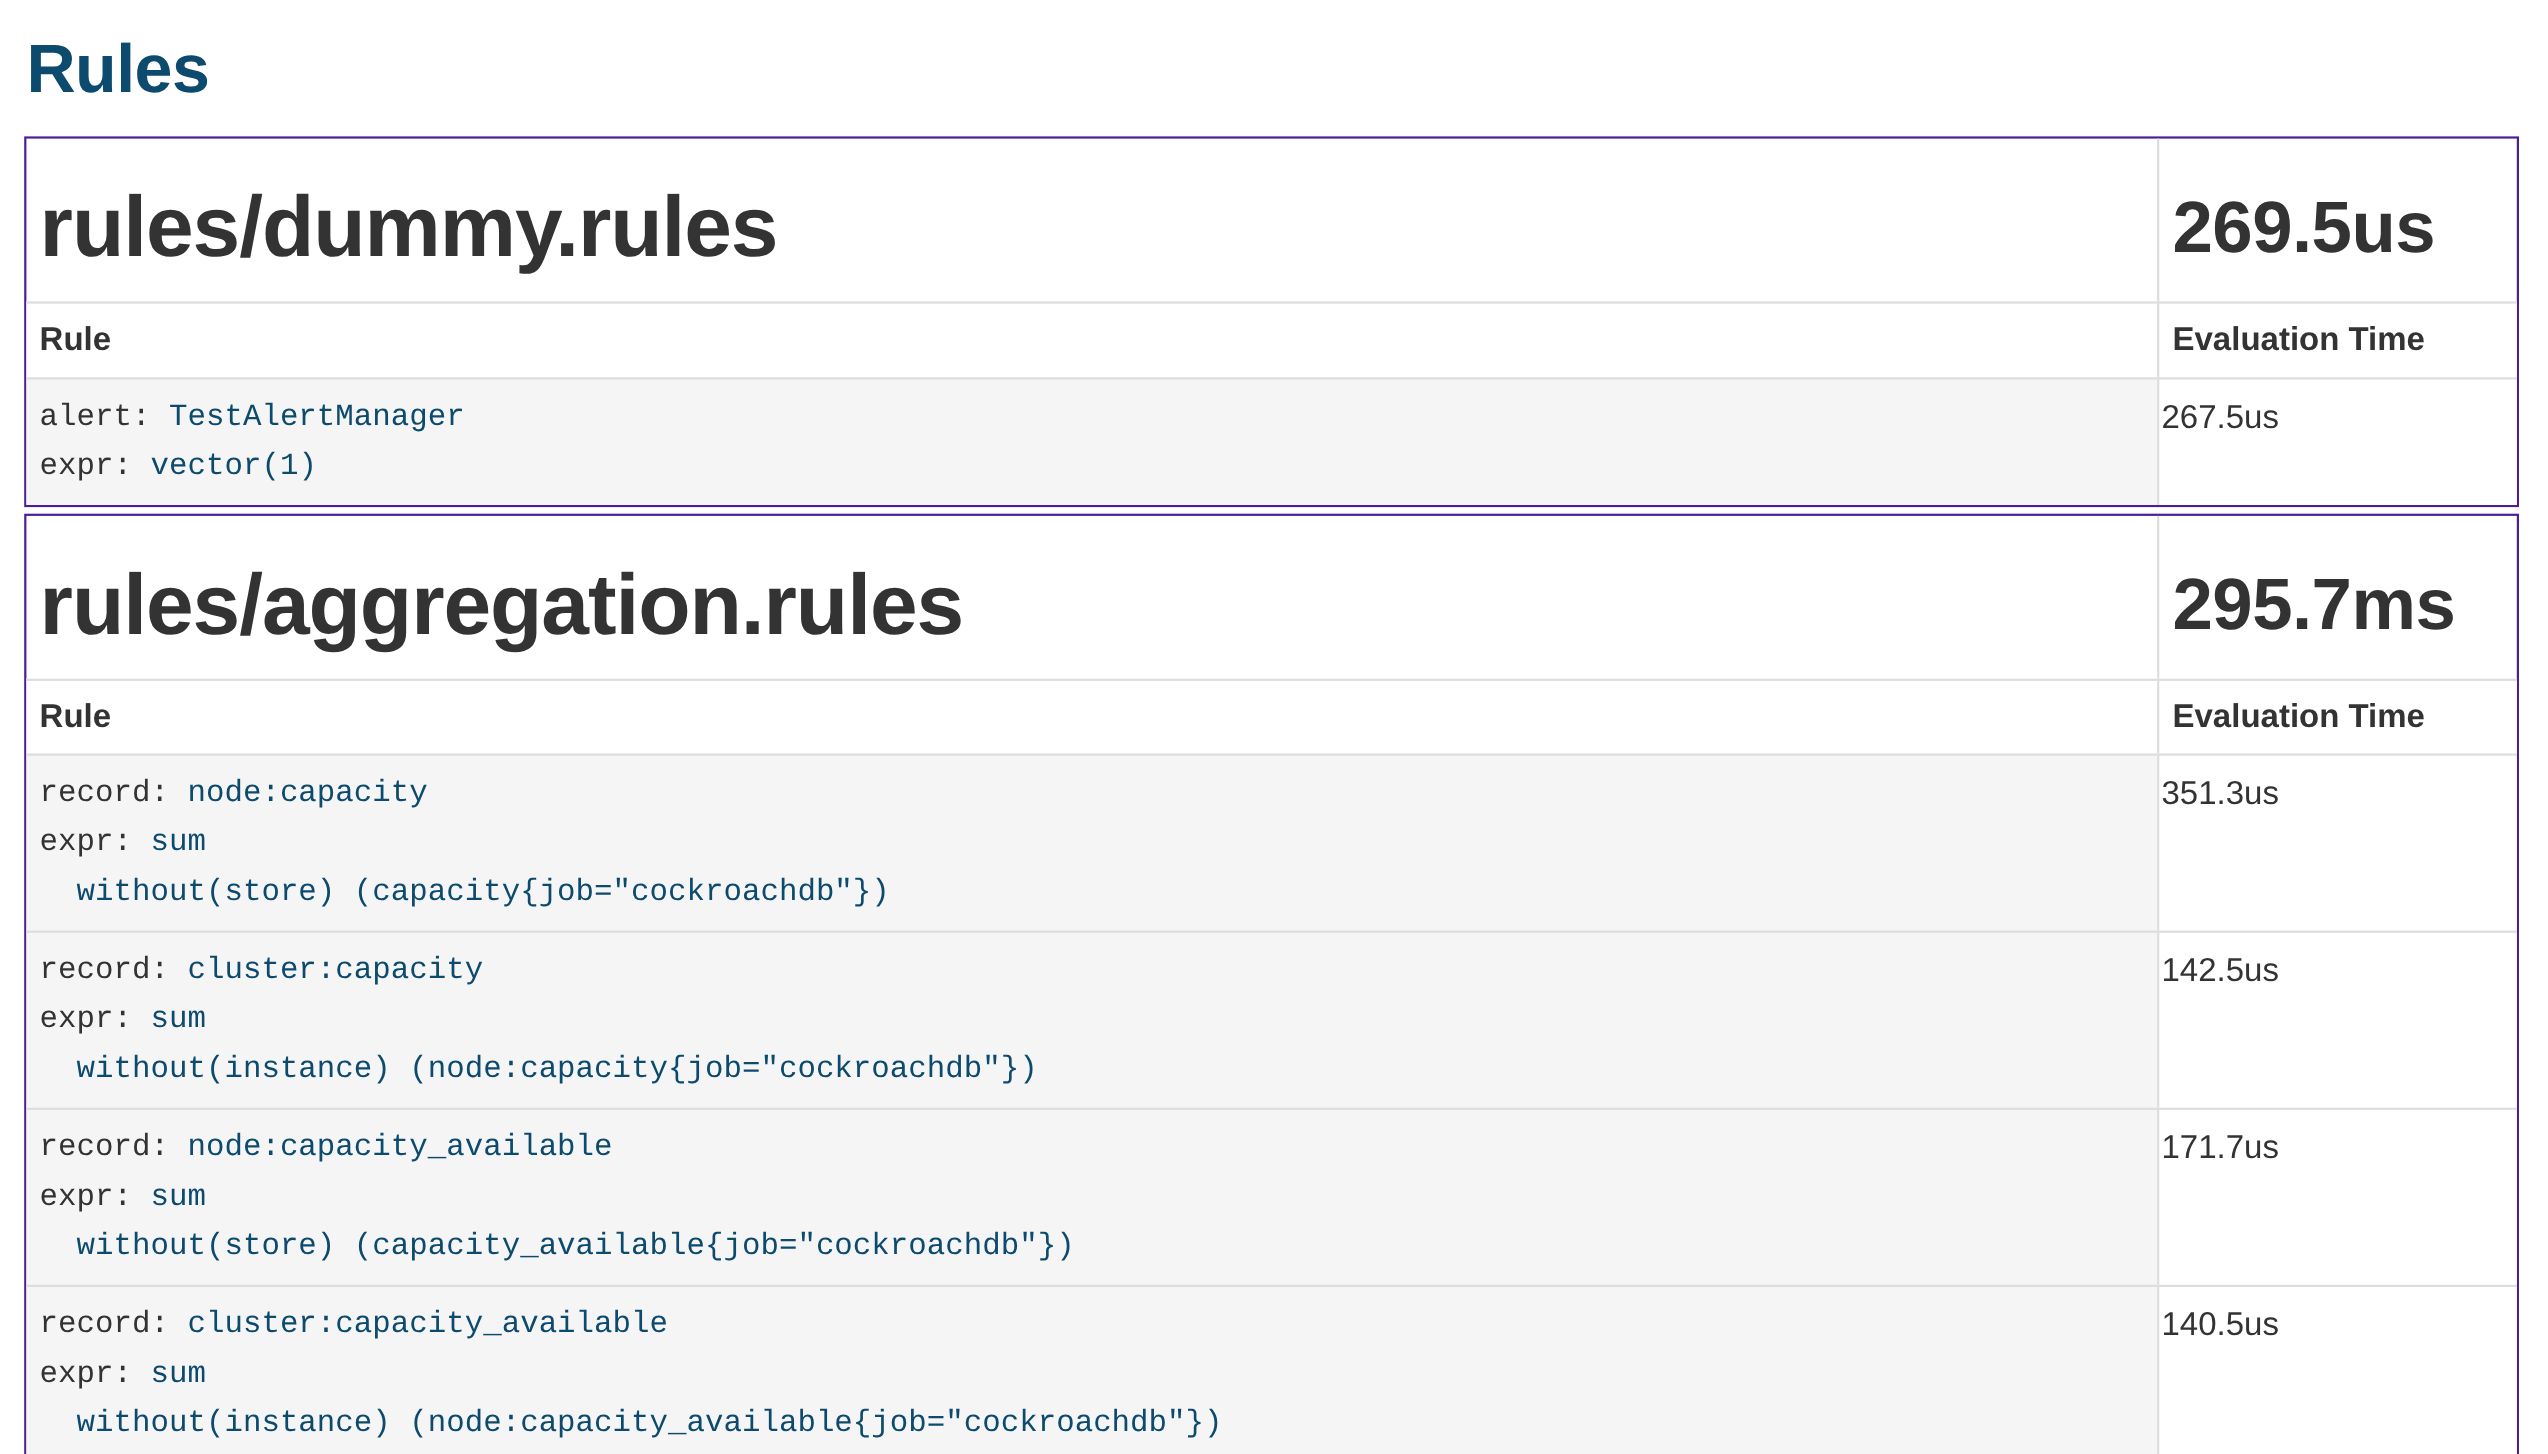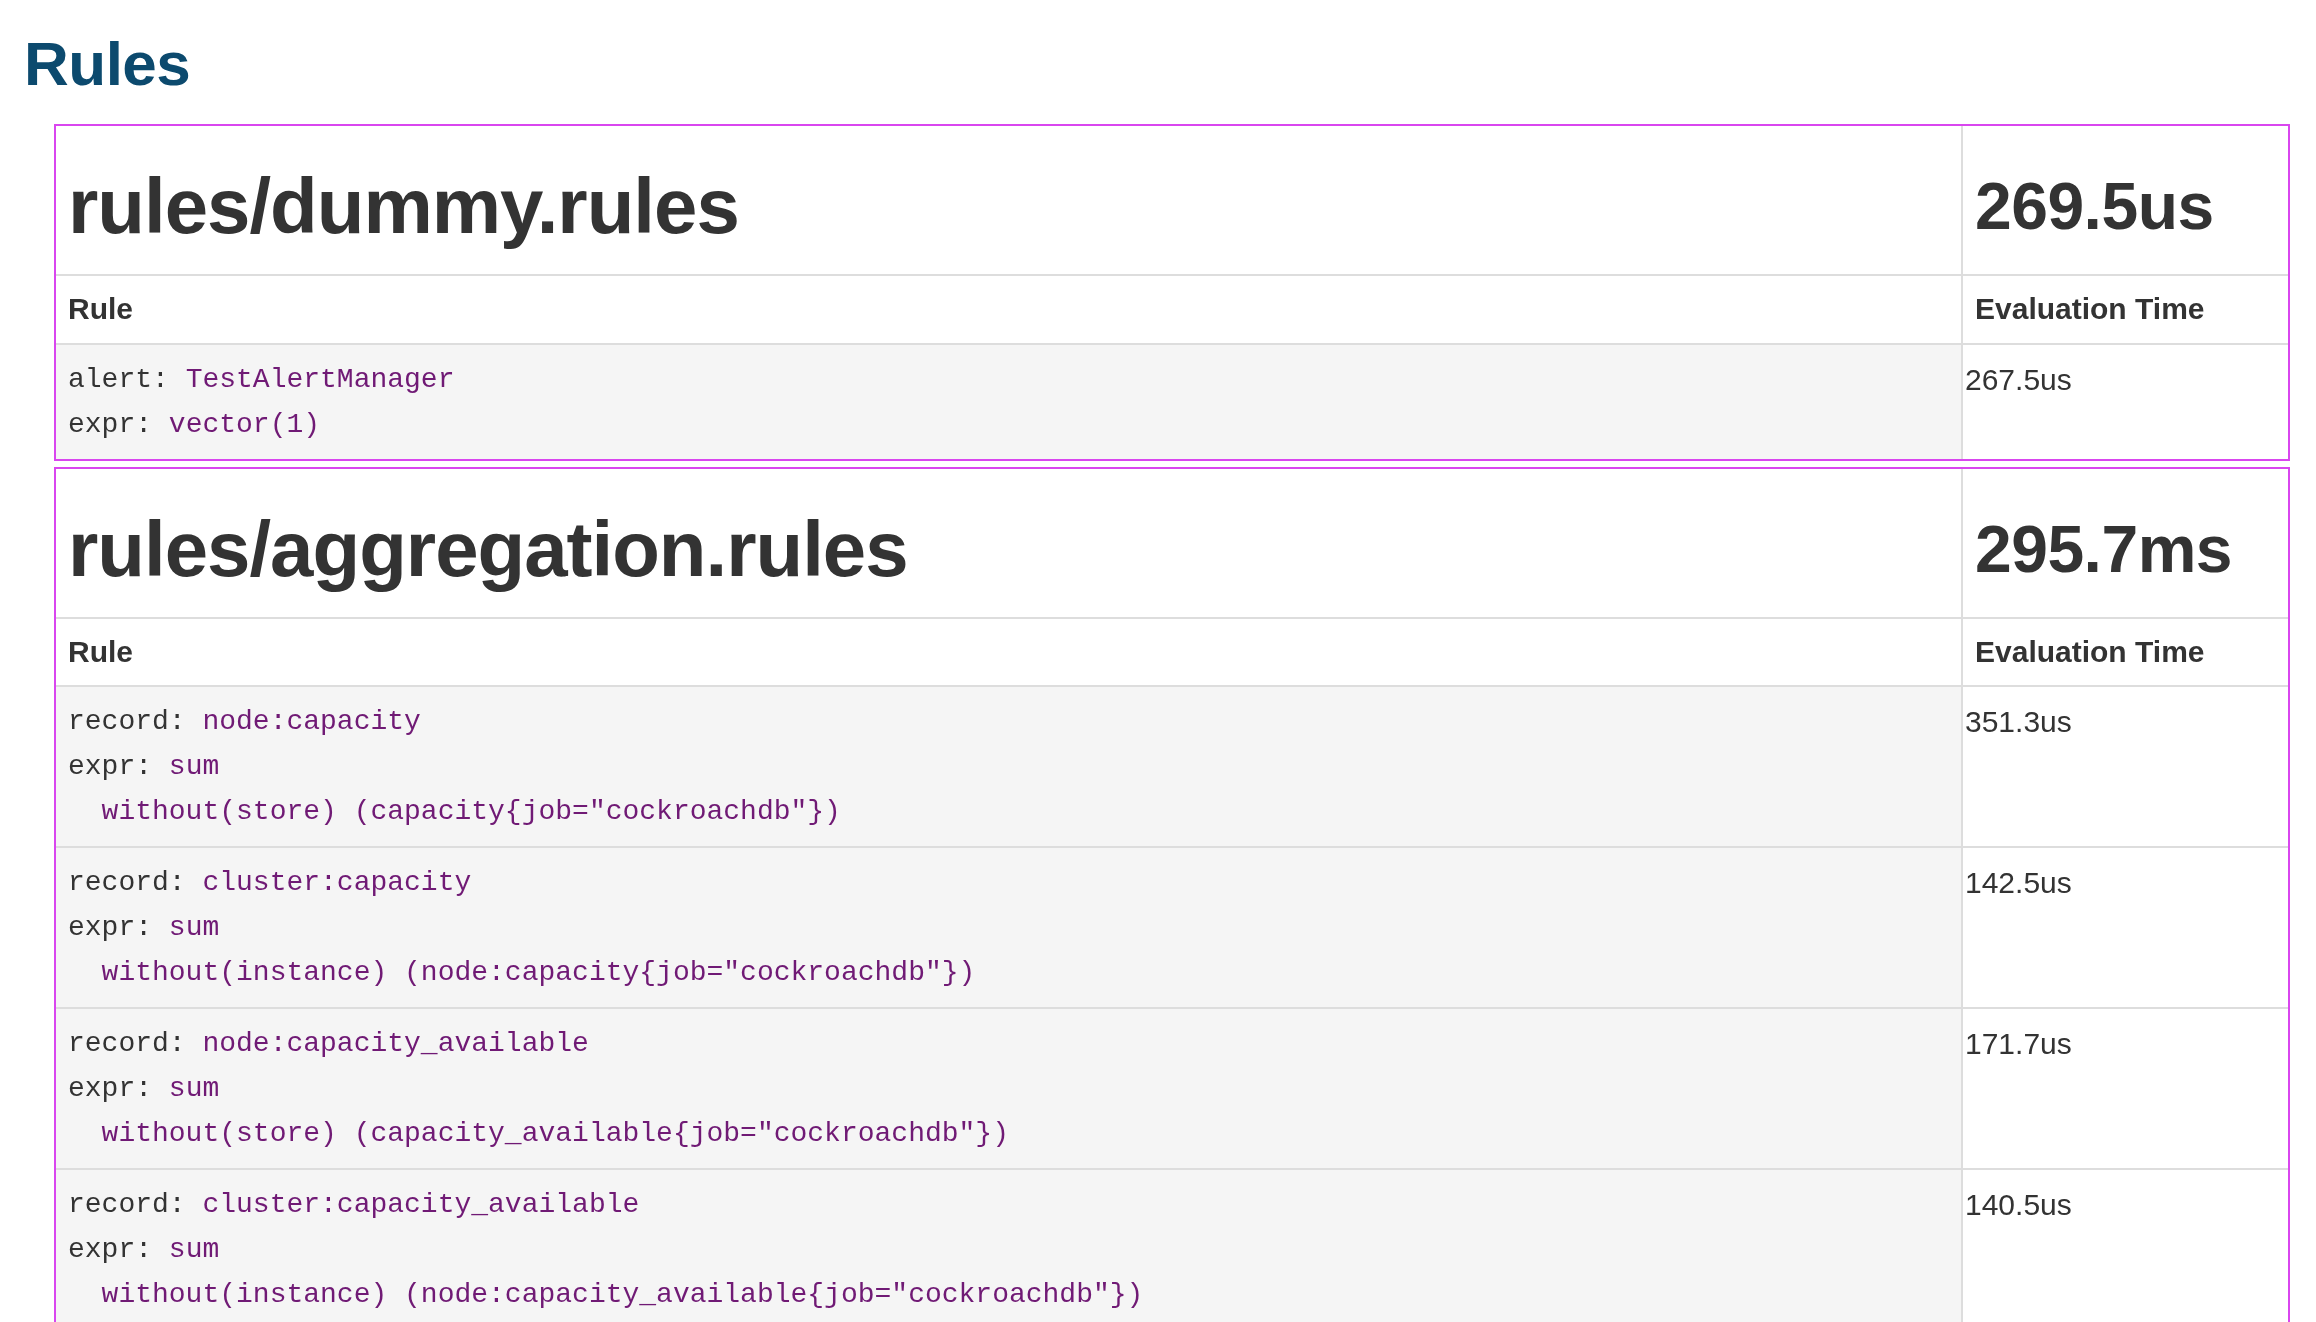--- a/index.html
+++ b/index.html
@@ -23,23 +23,22 @@
     font-size: 62px;
     line-height: 68px;
     font-weight: 600;
     color: #0c4a6e;
     margin: 30px 0 26px 2px;
     letter-spacing: -0.5px;
   }
   .group {
     display: grid;
     grid-template-columns: 1fr 327px;
-    border: 2px solid #d946ef;
+    border: 2px solid #4c1d95;
     background: #ffffff;
-    margin-left: 32px;
   }
   .group + .group {
     margin-top: 6px;
   }
   .cell {
     border-top: 2px solid #dddddd;
     vertical-align: top;
   }
   .group > .cell:nth-child(1),
   .group > .cell:nth-child(2) {
@@ -85,21 +84,21 @@
     overflow: hidden;
   }
   .code-line {
     font-family: "Liberation Mono", monospace;
     font-size: 28px;
     line-height: 45px;
     white-space: pre;
     color: #333333;
   }
   .code-line a {
-    color: #701a75;
+    color: #0c4a6e;
     text-decoration: none;
     cursor: pointer;
   }
   .eval-cell {
     padding: 14px 2px;
     font-size: 30px;
     background: #ffffff;
   }
 </style>
 </head>

